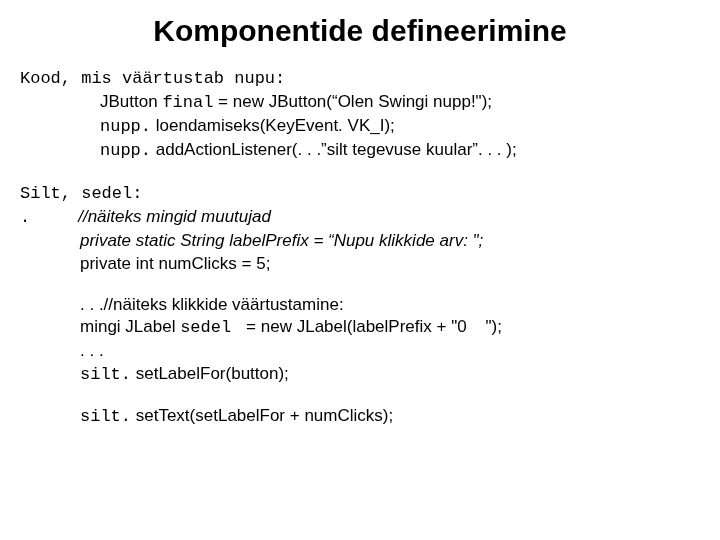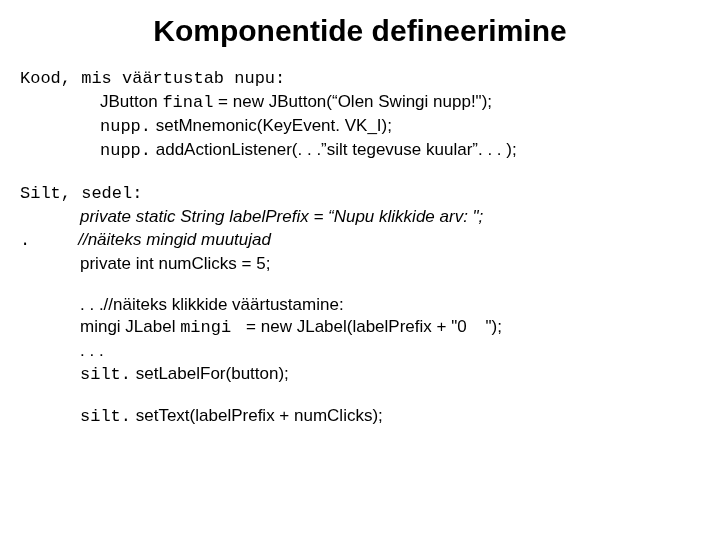--- a/index.html
+++ b/index.html
@@ -41,35 +41,35 @@
 </head>
 <body>
 
 <div class="slide">
 
   <div class="title">Komponentide defineerimine</div>
 
   <div class="block">
     <div class="row mono noindent">Kood, mis väärtustab nupu:</div>
     <div class="row indent1"><span class="sans">JButton </span><span class="mono">final</span><span class="sans"> = new JButton(“Olen Swingi nupp!");</span></div>
-    <div class="row indent1"><span class="mono">nupp.</span><span class="sans"> setMnemonic(KeyEvent. VK_I);</span></div>
+    <div class="row indent1"><span class="mono">nupp.</span><span class="sans"> loendamiseks(KeyEvent. VK_I);</span></div>
     <div class="row indent1"><span class="mono">nupp.</span><span class="sans"> addActionListener(. . .”silt tegevuse kuular”. . . );</span></div>
   </div>
 
   <div class="block">
     <div class="row mono noindent">Silt, sedel:</div>
+    <div class="row"><span class="mono">.</span><span style="display:inline-block; width:48px;"></span><span class="sans ital">//näiteks mingid muutujad</span></div>
     <div class="row indent2 sans"><span class="ital">private static String labelPrefix = “Nupu klikkide arv: ";</span></div>
-    <div class="row"><span class="mono">.</span><span style="display:inline-block; width:48px;"></span><span class="sans ital">//näiteks mingid muutujad</span></div>
     <div class="row indent2 sans">private int numClicks = 5;</div>
   </div>
 
   <div class="block">
     <div class="row indent2 sans">. . .//näiteks klikkide väärtustamine:</div>
-    <div class="row indent2"><span class="sans">mingi JLabel </span><span class="mono">mingi </span><span class="sans"> = new JLabel(labelPrefix + "0    ");</span></div>
+    <div class="row indent2"><span class="sans">mingi JLabel </span><span class="mono">sedel </span><span class="sans"> = new JLabel(labelPrefix + "0    ");</span></div>
     <div class="row indent2 sans">. . .</div>
     <div class="row indent2"><span class="mono">silt.</span><span class="sans"> setLabelFor(button);</span></div>
   </div>
 
   <div class="block">
-    <div class="row indent2"><span class="mono">silt.</span><span class="sans"> setText(labelPrefix + numClicks);</span></div>
+    <div class="row indent2"><span class="mono">silt.</span><span class="sans"> setText(setLabelFor + numClicks);</span></div>
   </div>
 
 </div>
 
 </body></html>

